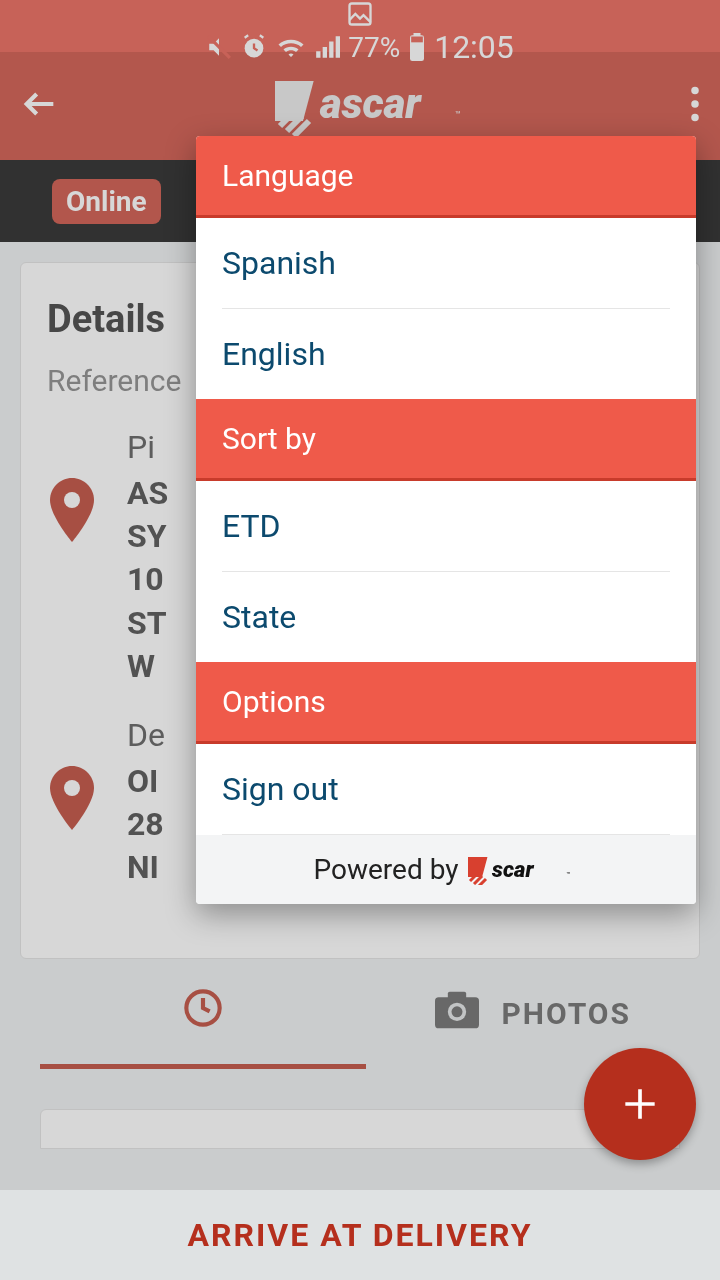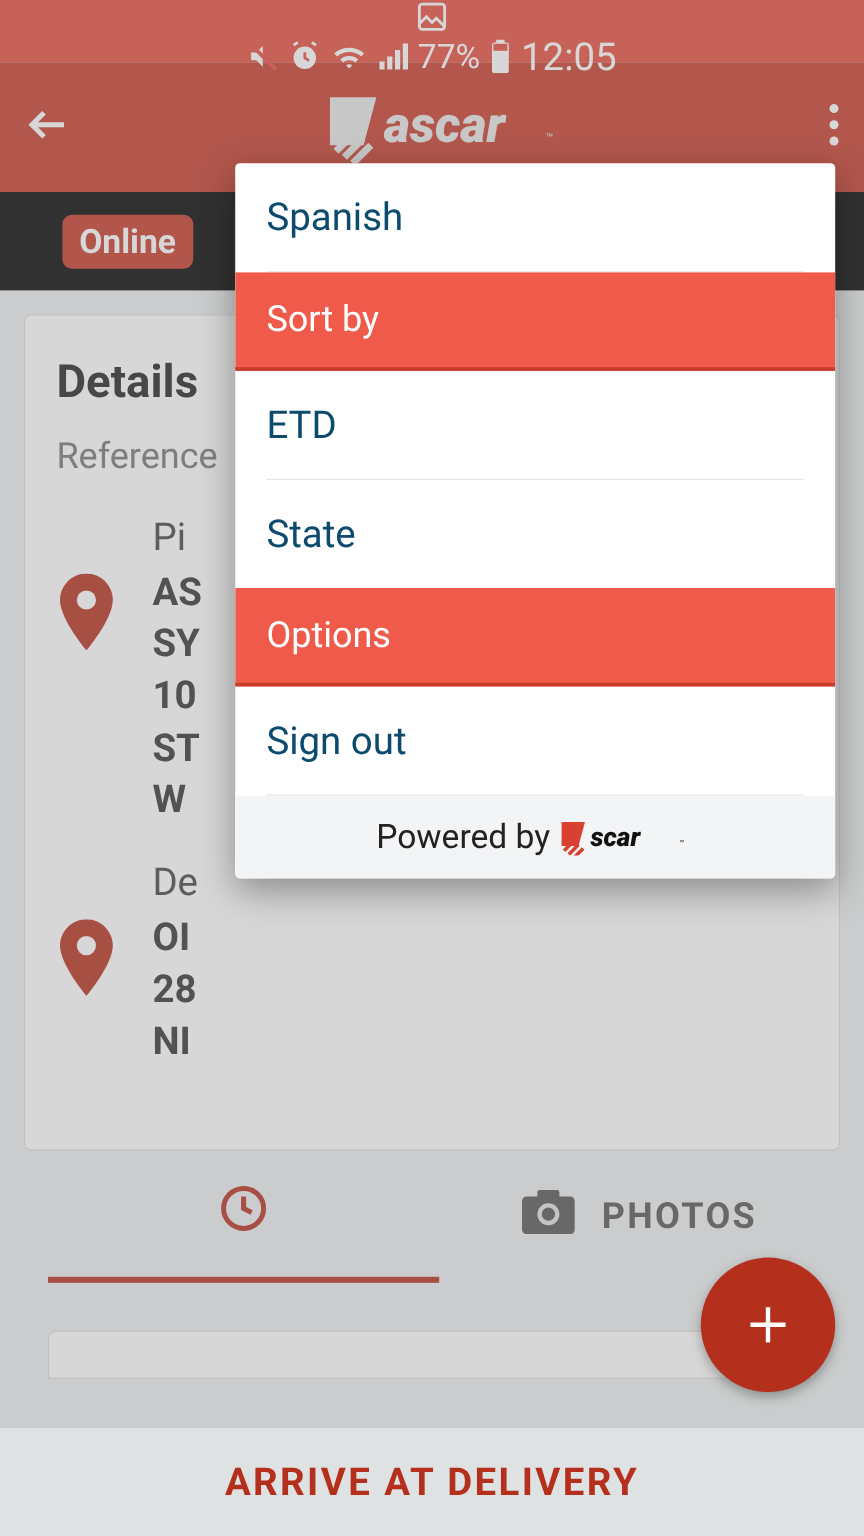--- a/index.html
+++ b/index.html
@@ -205,22 +205,24 @@
   <svg width="44" height="44" viewBox="0 0 24 24" stroke="#fff" stroke-width="2">
       <path d="M12 4v16M4 12h16"></path>
     </svg>
 </div>
 
 <div class="bottom-action">
   <span>ARRIVE AT DELIVERY</span>
 </div>
 
 <div class="menu">
+  <div class="menu-header">Language</div>
   <div class="menu-item">Spanish</div>
   <div class="menu-sep"></div>
+  <div class="menu-item">English</div>
   <div class="menu-header">Sort by</div>
   <div class="menu-item">ETD</div>
   <div class="menu-sep"></div>
   <div class="menu-item">State</div>
   <div class="menu-header">Options</div>
   <div class="menu-item">Sign out</div>
   <div class="menu-sep"></div>
   <div class="menu-footer">
     <span>Powered by</span>
     <span class="ascar-mini">

